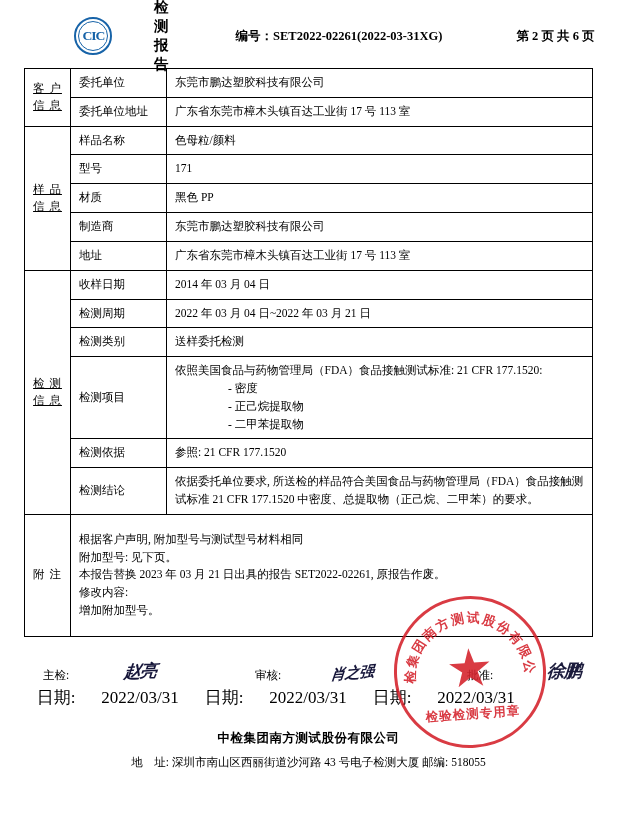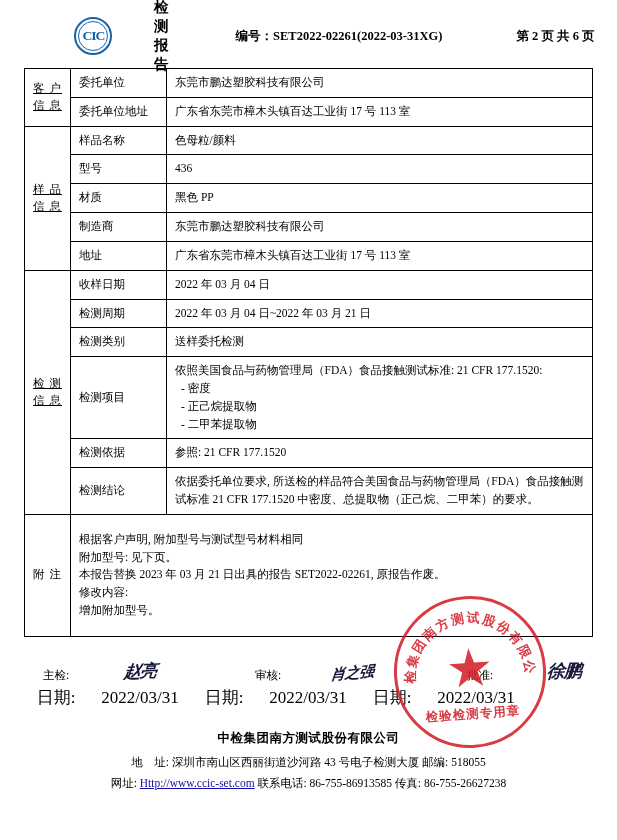--- a/index.html
+++ b/index.html
@@ -100,21 +100,21 @@
     width: 96px;
     padding-left: 8px;
     font-size: 11.5px;
   }
   td.value {
     font-size: 11.5px;
   }
   .sidecat-inner { line-height: 1.5; text-decoration: underline; }
 
   .multiline { line-height: 1.75; }
-  .indent { padding-left: 6px; }
+  .indent { padding-left: 6px; margin-left: 47px; }
 
   
   td.notes {
     font-size: 11.5px;
     line-height: 1.85;
     padding: 6px 8px 6px 8px;
     height: 122px;
     vertical-align: top;
   }
 
@@ -269,42 +269,42 @@
       <tr>
         <td class="sidecat" rowspan="5">
           <div class="sidecat-inner">样 品</div>
           <div class="sidecat-inner">信 息</div>
         </td>
         <td class="label">样品名称</td>
         <td class="value">色母粒/颜料</td>
       </tr>
       <tr>
         <td class="label">型号</td>
-        <td class="value">436</td>
+        <td class="value">171</td>
       </tr>
       <tr>
         <td class="label">材质</td>
         <td class="value">黑色 PP</td>
       </tr>
       <tr>
         <td class="label">制造商</td>
         <td class="value">东莞市鹏达塑胶科技有限公司</td>
       </tr>
       <tr>
         <td class="label">地址</td>
         <td class="value">广东省东莞市樟木头镇百达工业街 17 号 113 室</td>
       </tr>
 
       <tr>
         <td class="sidecat" rowspan="6">
           <div class="sidecat-inner">检 测</div>
           <div class="sidecat-inner">信 息</div>
         </td>
         <td class="label">收样日期</td>
-        <td class="value">2022 年 03 月 04 日</td>
+        <td class="value">2014 年 03 月 04 日</td>
       </tr>
       <tr>
         <td class="label">检测周期</td>
         <td class="value">2022 年 03 月 04 日~2022 年 03 月 21 日</td>
       </tr>
       <tr>
         <td class="label">检测类别</td>
         <td class="value">送样委托检测</td>
       </tr>
       <tr>
@@ -378,23 +378,15 @@
   </div>
 
   <div class="footer">
     <div class="f-company">中检集团南方测试股份有限公司</div>
     <div>
       <span>地　址:</span>
       <span>深圳市南山区西丽街道沙河路 43 号电子检测大厦</span>
       <span>邮编:</span>
       <span>518055</span>
     </div>
-    <div>
-      <span>网址:</span>
-      <a href="#">Http://www.ccic-set.com</a>
-      <span>联系电话:</span>
-      <span>86-755-86913585</span>
-      <span>传真:</span>
-      <span>86-755-26627238</span>
-    </div>
   </div>
 
 </div>
 
 </body></html>

